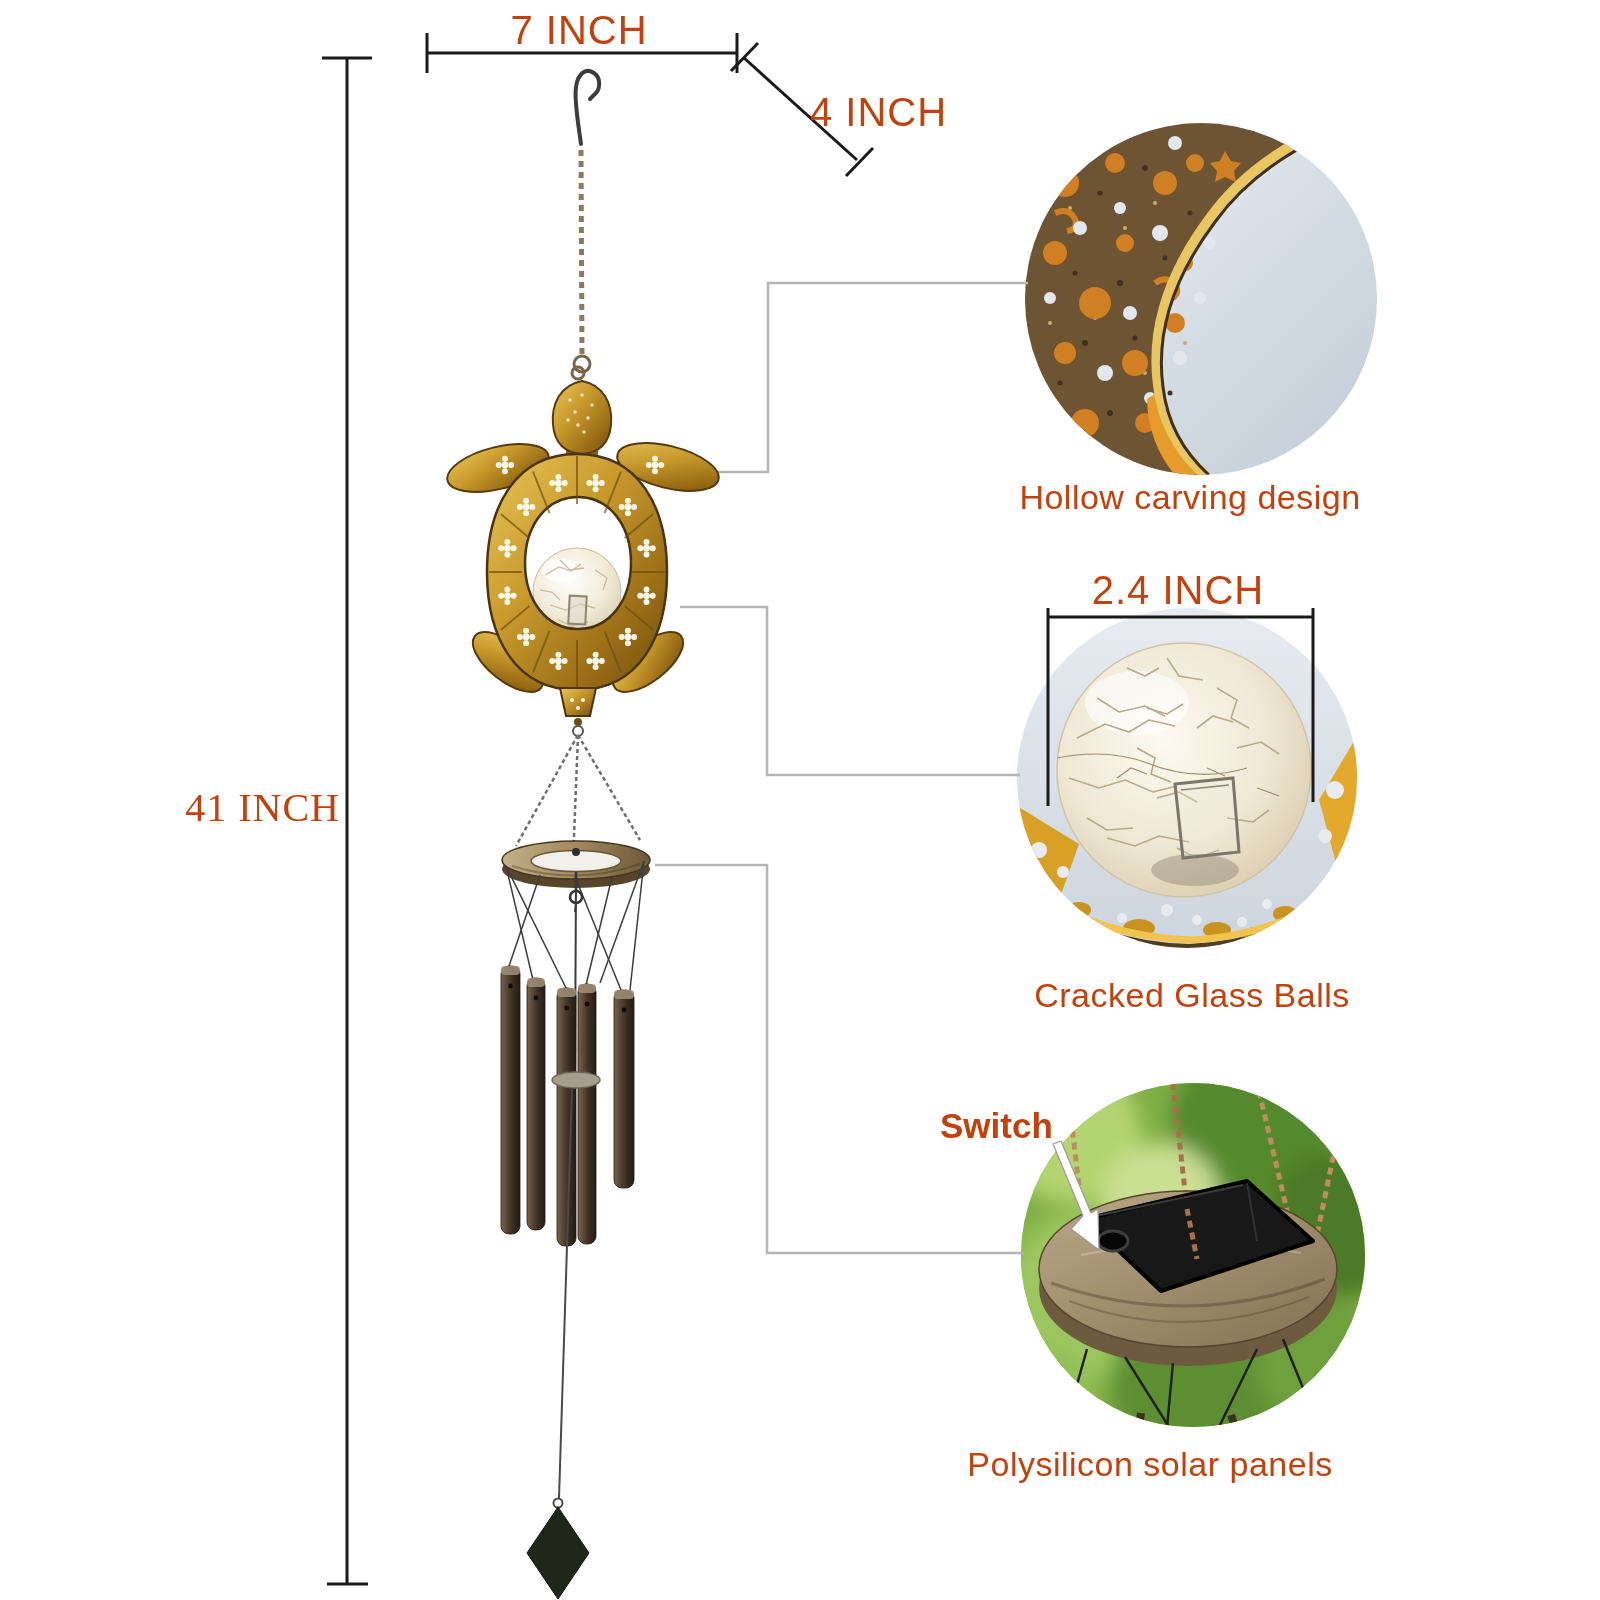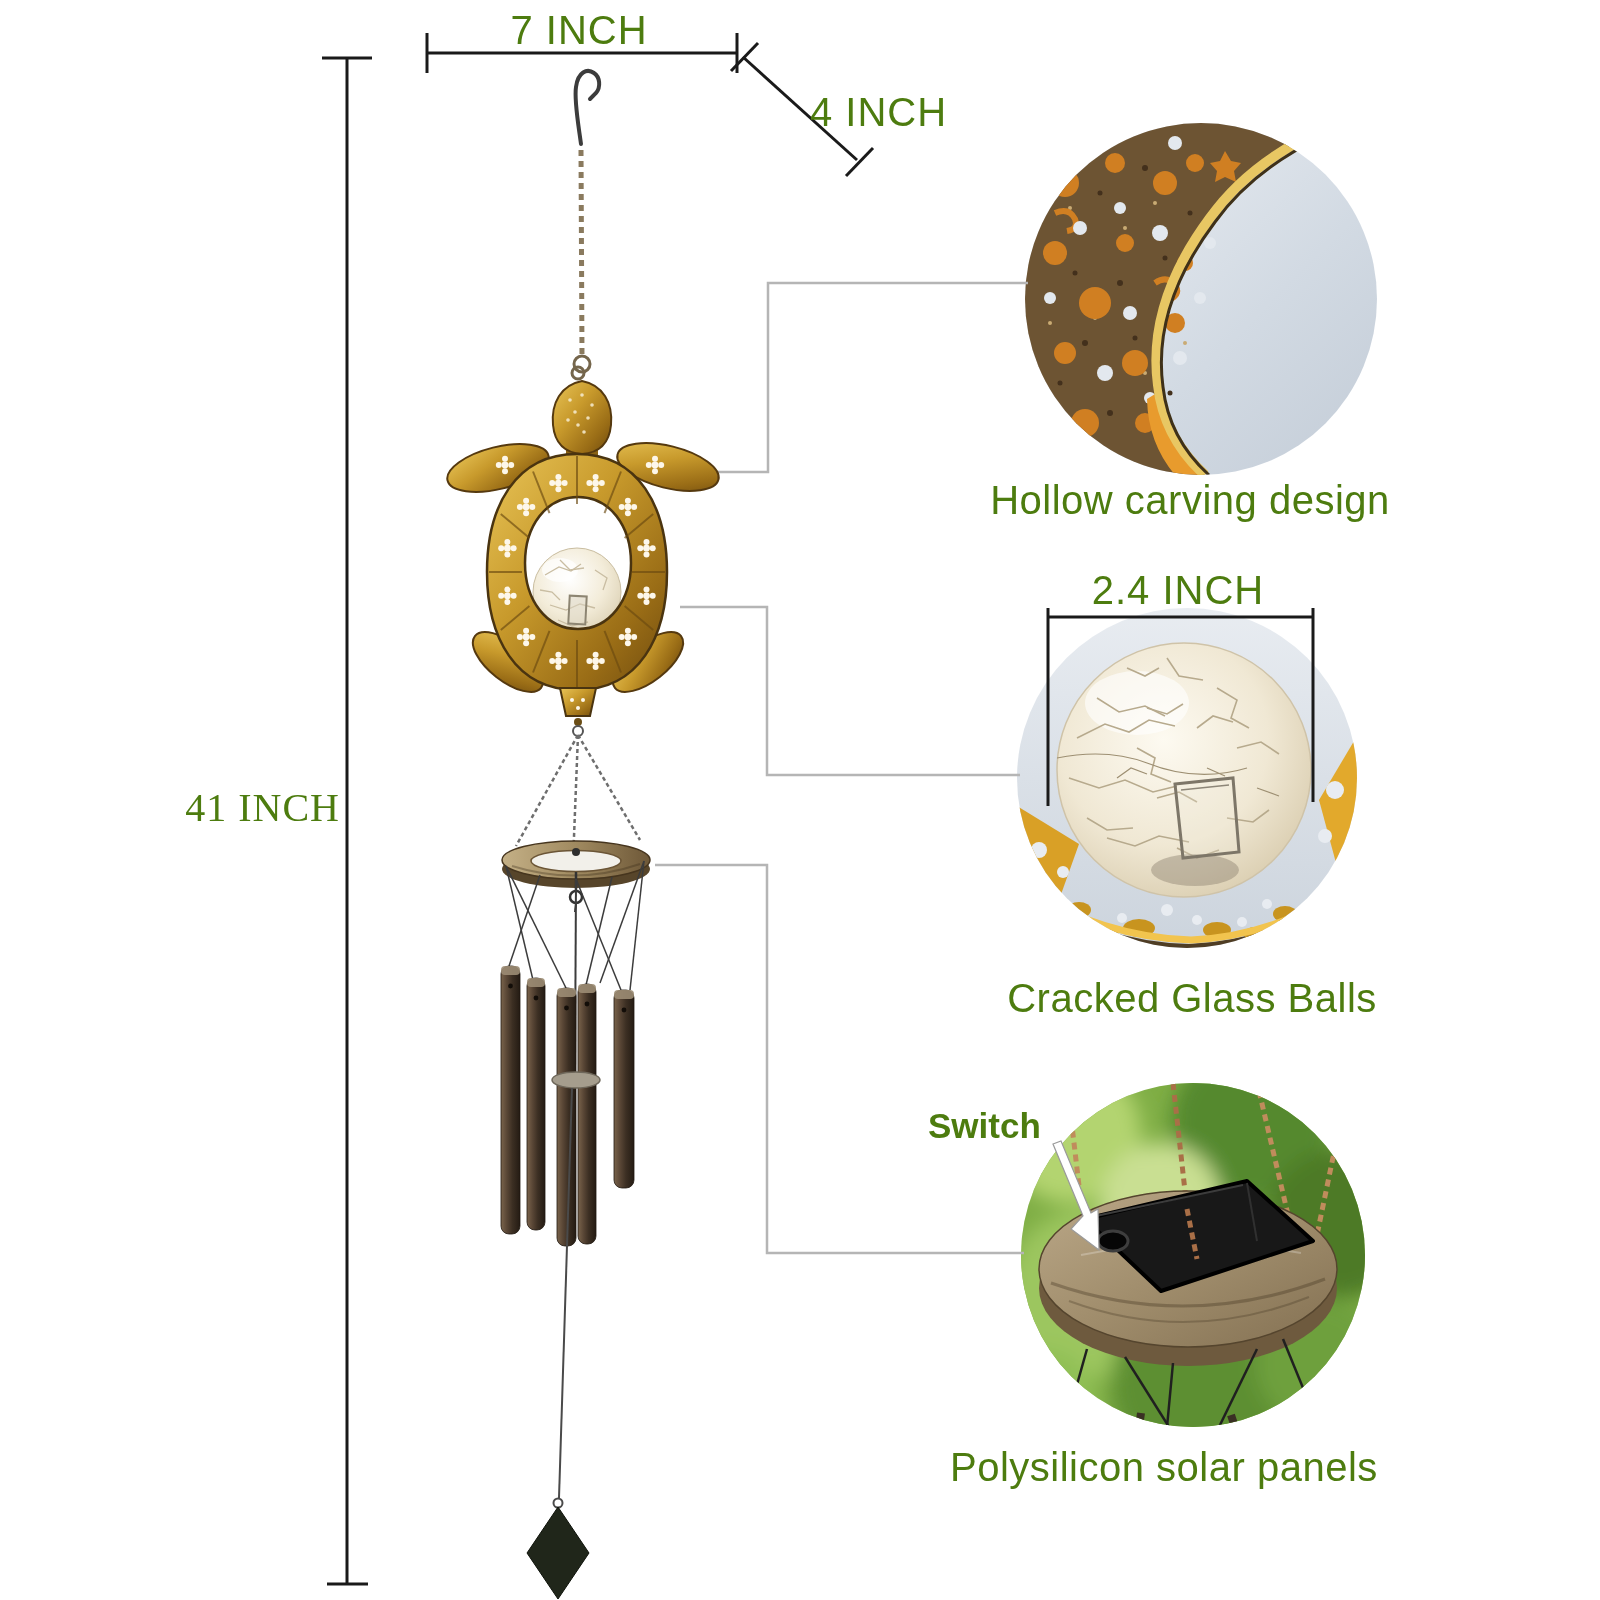--- a/index.html
+++ b/index.html
@@ -1,24 +1,24 @@
 <!DOCTYPE html>
 <html><head>
 <meta charset="utf-8">
 <style>
   html,body{margin:0;padding:0;background:#fff;}
   #canvas{position:relative;width:1600px;height:1600px;background:#ffffff;overflow:hidden;
           font-family:"Liberation Sans", sans-serif;color:#1d1d1d;}
   .circle{position:absolute;border-radius:50%;overflow:hidden;z-index:1;}
   #mainsvg{position:absolute;left:0;top:0;z-index:2;pointer-events:none;}
-  .lbl{position:absolute;z-index:3;white-space:nowrap;color:#4d7c0f;}
+  .lbl{position:absolute;z-index:3;white-space:nowrap;color:#c2410c;}
   .dim{font-size:40px;letter-spacing:1px;}
-  .cap{font-size:40px;letter-spacing:0.5px;}
+  .cap{font-size:34px;letter-spacing:0.5px;}
   .ctr{text-align:center;}
-  #lbl-switch{font-size:35px;font-weight:700;}
+  #lbl-switch{font-size:35px;font-weight:700;margin-left:12px;}
 </style>
 </head>
 <body>
 
 <div id="canvas">
 
   <div class="circle" style="left:1025px;top:123px;width:352px;height:352px;">
     <svg width="352" height="352" viewBox="0 0 352 352">
       <defs>
         <linearGradient id="cbg" x1="0" y1="0" x2="1" y2="1">

